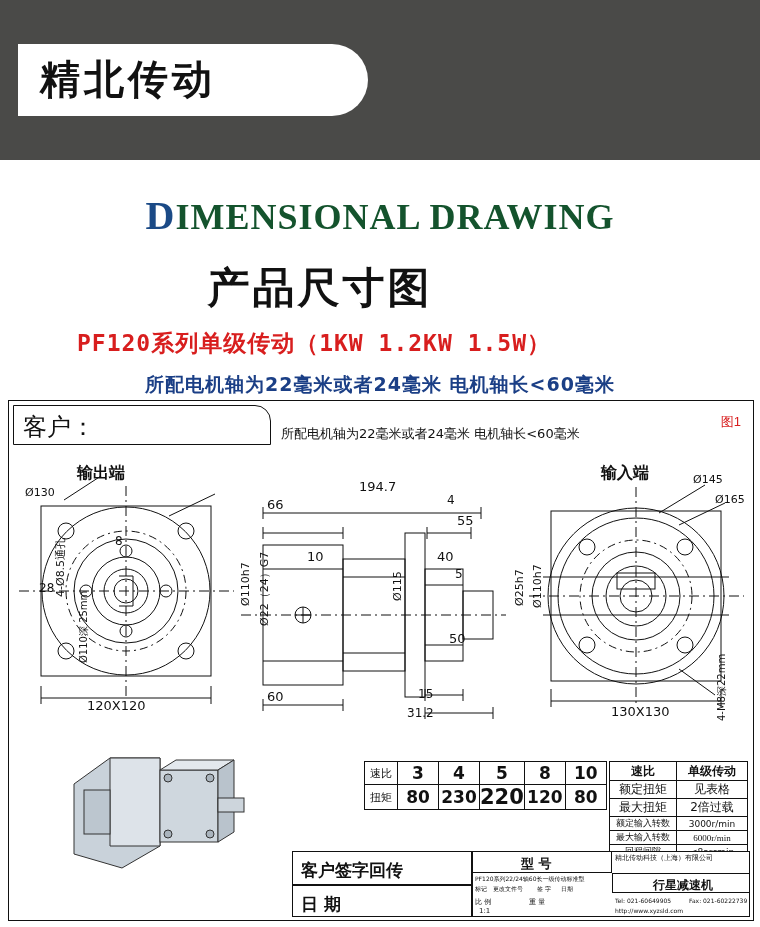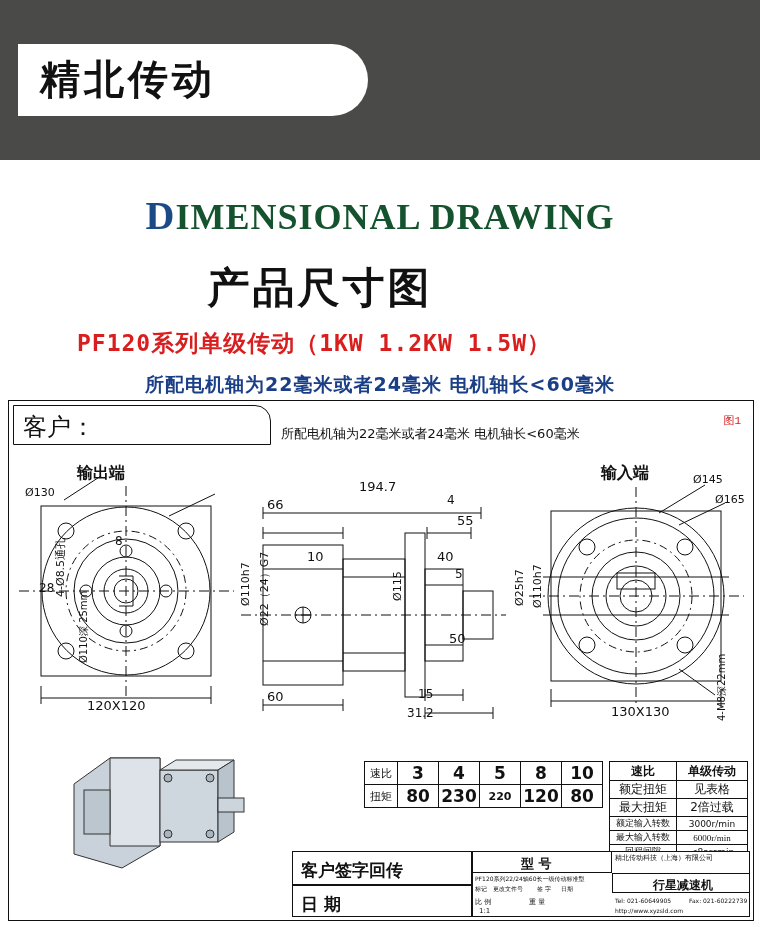--- a/index.html
+++ b/index.html
@@ -53,21 +53,21 @@
     border:1px solid #111;background:#fff;
   }
   .sheet-inner{position:absolute;left:0;top:0;width:744px;height:519px;}
   .lbl{position:absolute;font-family:"DejaVu Sans", sans-serif;color:#111;}
   .box{position:absolute;border:1px solid #111;box-sizing:border-box;}
   .rot90{transform:rotate(-90deg);transform-origin:left top;white-space:nowrap;}
   .cust-box{position:absolute;left:4px;top:4px;width:258px;height:40px;border:1px solid #111;border-radius:0 16px 0 0;box-sizing:border-box;}
   .tbl{position:absolute;border-collapse:collapse;font-family:"DejaVu Sans", sans-serif;}
   .tbl td,.tbl th{border:1px solid #111;text-align:center;padding:0;color:#111;}
   svg{display:block;}
-  .fig-no{position:absolute;right:12px;top:12px;color:#d81e1e;font-size:11px;font-family:Liberation Mono, monospace;}
+  .fig-no{position:absolute;right:12px;top:12px;color:#d81e1e;font-size:13px;font-family:Liberation Sans, sans-serif;}
 </style>
 </head>
 <body>
 
 <div class="header-bar"></div>
 <div class="brand-pill"></div>
 <div class="brand-text">精北传动</div>
 
 <div class="title-en">
   <span class="lead">D</span><span class="rest">IMENSIONAL  DRAWING</span>
@@ -235,21 +235,21 @@
         <td style="width:40px;height:22px;font-size:17px;font-weight:bold;">3</td>
         <td style="width:40px;height:22px;font-size:17px;font-weight:bold;">4</td>
         <td style="width:40px;height:22px;font-size:17px;font-weight:bold;">5</td>
         <td style="width:40px;height:22px;font-size:17px;font-weight:bold;">8</td>
         <td style="width:40px;height:22px;font-size:17px;font-weight:bold;">10</td>
       </tr>
       <tr>
         <td style="height:22px;font-size:11px;">扭矩</td>
         <td style="height:22px;font-size:17px;font-weight:bold;">80</td>
         <td style="height:22px;font-size:17px;font-weight:bold;">230</td>
-        <td style="height:22px;font-size:11px;font-weight:bold;text-align:center;">220</td>
+        <td style="height:22px;font-size:21px;font-weight:bold;text-align:center;">220</td>
         <td style="height:22px;font-size:17px;font-weight:bold;">120</td>
         <td style="height:22px;font-size:17px;font-weight:bold;">80</td>
       </tr>
     </tbody>
       </table>
 
     <table class="tbl" style="left:600px;top:360px;">
       <tbody>
           <tr>
         <th style="width:66px;height:18px;font-size:12px;">速比</th>

